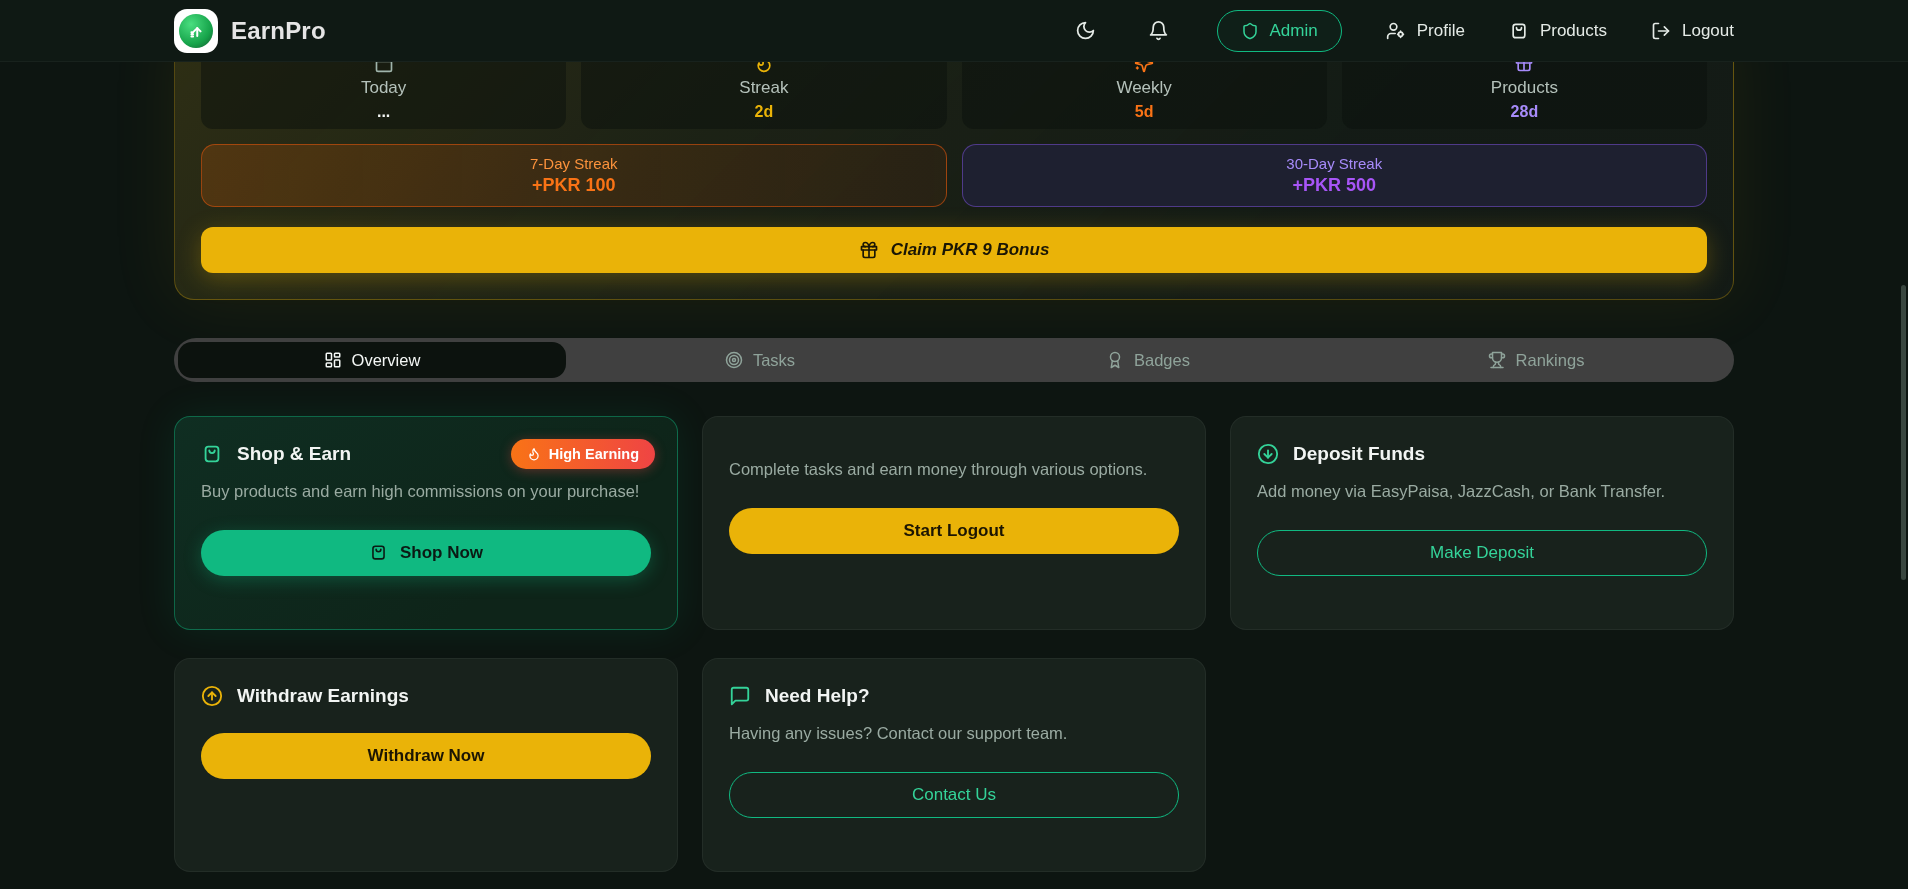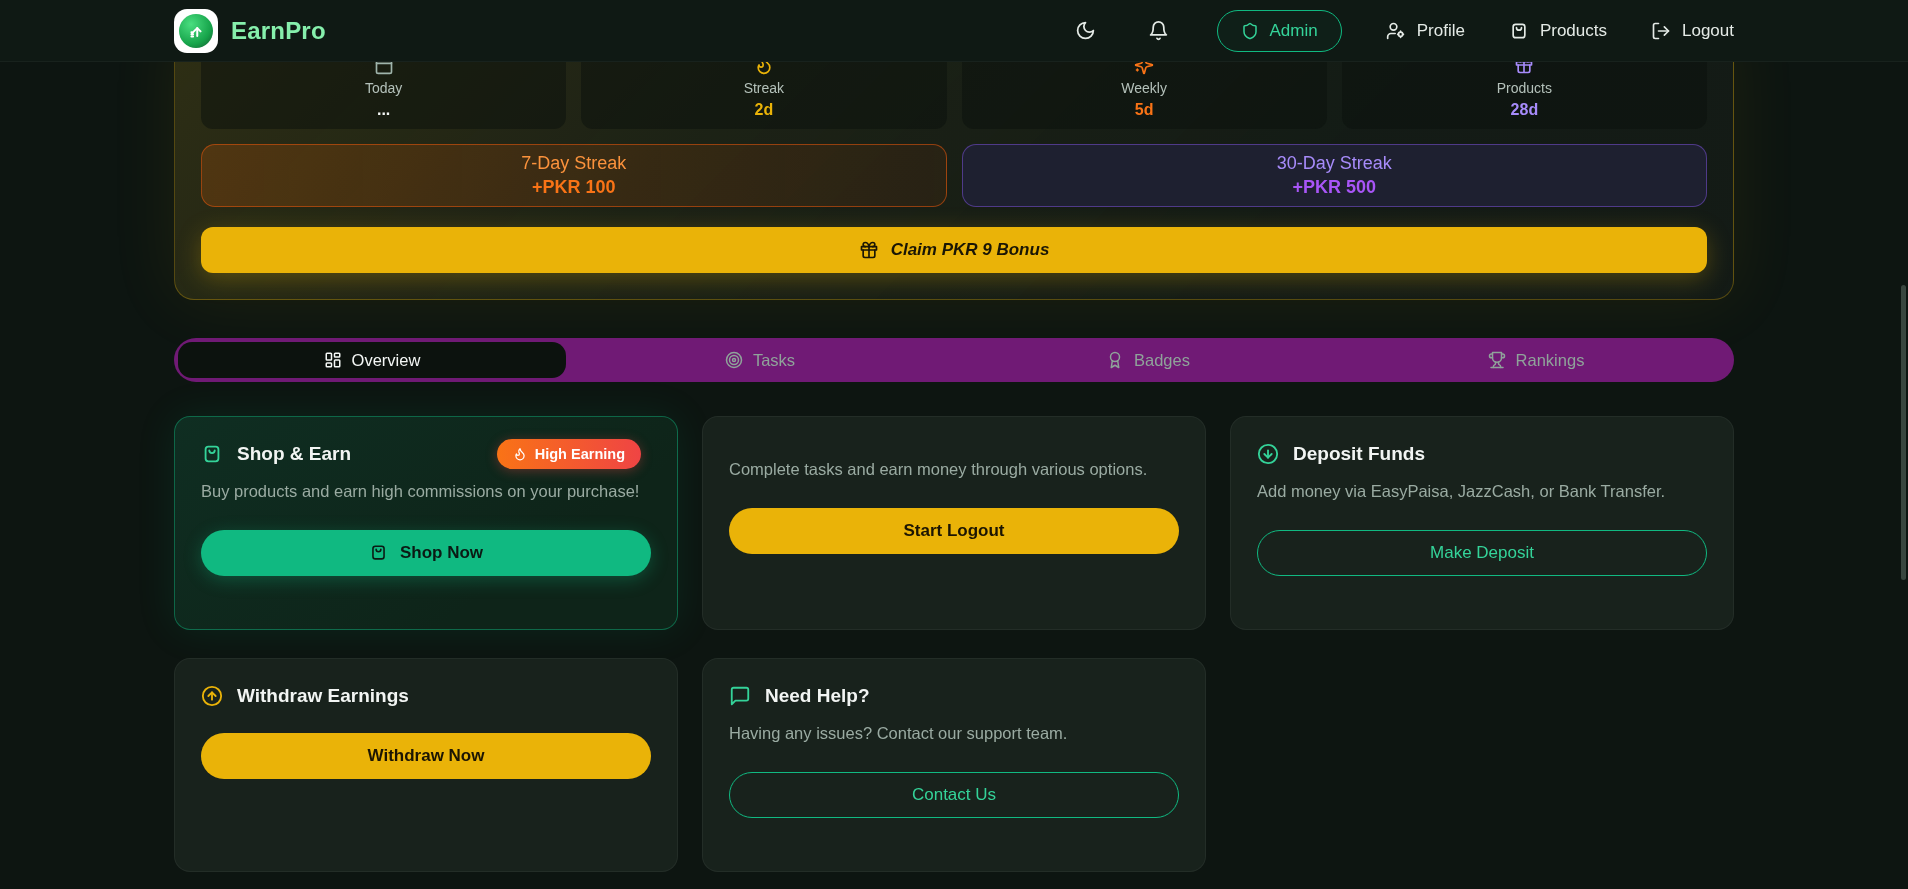--- a/index.html
+++ b/index.html
@@ -16,21 +16,21 @@
   .navbar {
     position:absolute; top:0; left:0; right:0; height:62px;
     background:#0f1914; border-bottom:1px solid rgba(255,255,255,0.04);
     z-index:20; display:flex; align-items:center;
   }
   .nav-inner { width:1560px; margin:0 auto; display:flex; align-items:center; justify-content:space-between; }
   .brand { display:flex; align-items:center; gap:13px; cursor:pointer; }
   .logo-box { width:44px; height:44px; background:#ffffff; border-radius:13px; display:flex; align-items:center; justify-content:center; }
   .logo-circle { width:34px; height:34px; border-radius:50%;
     background:radial-gradient(circle at 35% 30%, #4ade80, #16a34a 62%, #14532d); display:flex; align-items:center; justify-content:center; }
-  .brand-name { font-size:24px; font-weight:bold; color:#86efac; letter-spacing:.2px; }
+  .brand-name { font-size:24px; font-weight:bold; color:#e5e5e5; letter-spacing:.2px; }
   .nav-right { display:flex; align-items:center; gap:44px; }
   .icon-btn { background:none; border:none; color:#e4eae6; cursor:pointer; padding:4px; }
   .nav-link { display:flex; align-items:center; gap:11px; color:#e4eae6; font-size:17px; cursor:pointer; background:none; border:none; font-family:inherit; }
   .admin-pill { display:flex; align-items:center; gap:11px; color:#34d399; font-size:17px; font-weight:500;
     border:1px solid #10b981; border-radius:9999px; padding:10px 23px; background:rgba(16,185,129,0.04); cursor:pointer; font-family:inherit; }
 
   
   .main { position:absolute; top:18px; left:0; right:0; z-index:5; }
   .container { width:1560px; margin:0 auto; }
 
@@ -42,55 +42,55 @@
   }
   .reward-header { display:flex; align-items:center; gap:16px; height:44px; margin-bottom:18px; }
   .coin { width:44px; height:44px; border-radius:50%; flex:0 0 auto;
     background:radial-gradient(circle at 35% 30%, #fde68a, #f59e0b 55%, #92400e); box-shadow:0 2px 8px rgba(0,0,0,0.4); }
   .reward-heading { font-size:18px; font-weight:500; color:#cfd9d3; flex:1; }
   .reward-chip { width:46px; height:26px; border-radius:13px; background:rgba(217,119,6,0.75); align-self:flex-start; }
 
   .stats-grid { display:grid; grid-template-columns:repeat(4,1fr); gap:15px; }
   .stat-card { background:rgba(10,15,12,0.50); border-radius:12px; height:84px;
     display:flex; flex-direction:column; align-items:center; justify-content:center; gap:5px; }
-  .stat-label { font-size:14px; color:#b4c1ba; }
+  .stat-label { font-size:17px; color:#b4c1ba; }
   .stat-value { font-size:16px; font-weight:bold; }
   .stat-today .stat-icon { color:#9fb4ab; } .stat-today .stat-value { color:#f3f6f4; }
   .stat-streak .stat-icon { color:#eab308; } .stat-streak .stat-value { color:#eab308; }
   .stat-weekly .stat-icon { color:#f97316; } .stat-weekly .stat-value { color:#f97316; }
   .stat-monthly .stat-icon { color:#a78bfa; } .stat-monthly .stat-value { color:#a78bfa; }
 
   .bonus-grid { display:grid; grid-template-columns:1fr 1fr; gap:15px; margin-top:15px; }
   .bonus-card { height:63px; border-radius:14px; display:flex; flex-direction:column; align-items:center; justify-content:center; gap:3px; }
   .bonus-7 { background:linear-gradient(90deg, rgba(180,83,9,0.28), rgba(120,53,15,0.16)); border:1px solid rgba(234,88,12,0.55); }
   .bonus-7 .bonus-label { color:#fb923c; } .bonus-7 .bonus-value { color:#f97316; }
   .bonus-30 { background:rgba(109,40,217,0.10); border:1px solid rgba(139,92,246,0.45); background-color:#1e2030; }
   .bonus-30 .bonus-label { color:#a78bfa; } .bonus-30 .bonus-value { color:#a855f7; }
-  .bonus-label { font-size:18px; }
+  .bonus-label { font-size:15px; }
   .bonus-value { font-size:18px; font-weight:bold; }
 
   .claim-btn { margin-top:20px; width:100%; height:46px; border:none; border-radius:12px; background:#eab308;
     color:#1a1605; font-size:17px; font-weight:bold; font-family:inherit; display:flex; align-items:center; justify-content:center; gap:12px;
     cursor:pointer; box-shadow:0 6px 24px rgba(234,179,8,0.28);font-style:italic; }
 
   
-  .tabs { margin-top:38px; height:44px; background:#701a75; border-radius:9999px; display:grid; grid-template-columns:repeat(4,1fr); padding:4px; }
+  .tabs { margin-top:38px; height:44px; background:#404040; border-radius:9999px; display:grid; grid-template-columns:repeat(4,1fr); padding:4px; }
   .tab { display:flex; align-items:center; justify-content:center; gap:10px; font-size:16.5px; color:#8fa39a;
     background:none; border:none; border-radius:14px; cursor:pointer; font-family:inherit; }
   .tab.active { background:#0c120e; color:#f4f7f5; font-weight:500; }
 
   
   .cards-grid { margin-top:34px; display:grid; grid-template-columns:repeat(3,1fr); gap:28px 24px; }
   .card { background:#18221c; border:1px solid rgba(255,255,255,0.05); border-radius:16px; padding:26px; position:relative; min-height:214px; }
   .card-shop { background:linear-gradient(145deg, #0f2e22, #0e2419 70%); border:1px solid rgba(16,185,129,0.45);
     box-shadow:0 0 40px rgba(16,185,129,0.10); }
   .card-head { display:flex; align-items:center; gap:14px; }
   .card-title { font-size:19px; font-weight:bold; color:#f2f5f3; }
   .card-desc { margin-top:14px; font-size:16.5px; line-height:1.5; color:#9aaba2; }
-  .badge { position:absolute; top:22px; right:36px; display:flex; align-items:center; gap:8px;
+  .badge { position:absolute; top:22px; right:22px; display:flex; align-items:center; gap:8px;
     background:linear-gradient(90deg, #f97316, #ef4444); color:#ffffff; font-size:14.5px; font-weight:bold;
     border-radius:9999px; padding:7px 16px; box-shadow:0 2px 12px rgba(239,68,68,0.35); }
   .card-btn { margin-top:26px; width:100%; height:46px; border-radius:9999px; font-size:17px; font-weight:600; font-family:inherit;
     display:flex; align-items:center; justify-content:center; gap:12px; cursor:pointer; border:none; }
   .btn-green { background:#10b981; color:#0b1a14; box-shadow:0 4px 18px rgba(16,185,129,0.30); }
   .btn-gold { background:#eab308; color:#1c1503; }
   .btn-outline { background:transparent; border:1px solid #10b981; color:#34d399; font-weight:500;text-align:right; }
 
   .icon-green { color:#34d399; }
   .icon-gold { color:#eab308; }

